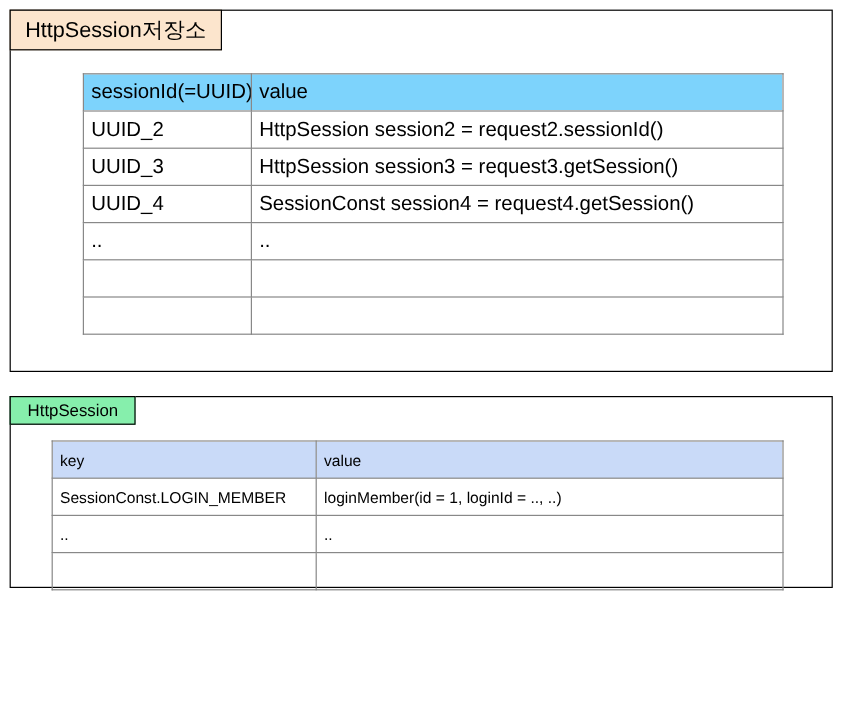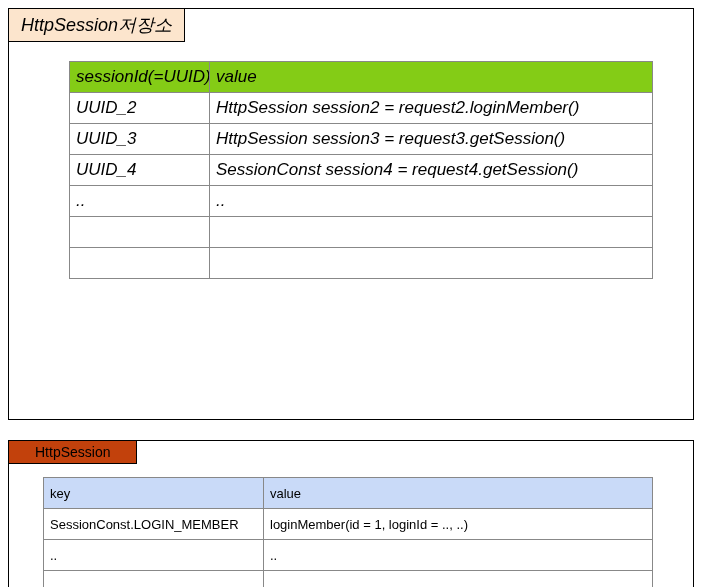--- a/index.html
+++ b/index.html
@@ -10,40 +10,39 @@
     width: 702px;
     box-sizing: border-box;
   }
   .panel {
     border: 1px solid #000;
     margin-bottom: 20px;
     position: relative;
     box-sizing: border-box;
   }
   .panel1 {
-    height: 412px;
-    font-style: italic;
+    height: 302px;
   }
   .panel2 {
     height: 160px;
   }
   .tab {
     position: absolute;
     top: -1px;
     left: -1px;
     border: 1px solid #000;
     padding: 4px 12px;
     font-size: 18px;
     background: #fce5cd;
     box-sizing: border-box;
   }
   .tab2 {
-    background: #c2410c;
+    background: #86efac;
     font-size: 14px;
-    padding: 3px 26px;
+    padding: 3px 14px;
   }
   .inner {
     padding-top: 52px;
     padding-left: 60px;
     padding-right: 40px;
     box-sizing: border-box;
     width: 100%;
   }
   .inner2 {
     padding-top: 36px;
@@ -61,21 +60,21 @@
   }
   th, td {
     border: 1px solid #888;
     padding: 4px 6px;
     text-align: left;
     height: 22px;
     white-space: nowrap;
     overflow: hidden;
   }
   .tbl1 th {
-    background: #84cc16;
+    background: #7dd3fc;
     font-weight: normal;
     margin-top: 36px;
   }
   .tbl1 .col1 { width: 140px; }
   .tbl2 th {
     background: #c9daf8;
     font-weight: normal;
   }
   .tbl2 .col1 { width: 220px; }
 </style>
@@ -90,21 +89,21 @@
           <col class="col1">
           <col>
         </colgroup>
       <tbody>
           <tr>
         <th>sessionId(=UUID)</th>
         <th>value</th>
       </tr>
       <tr>
         <td>UUID_2</td>
-        <td>HttpSession session2 = request2.loginMember()</td>
+        <td>HttpSession session2 = request2.sessionId()</td>
       </tr>
       <tr>
         <td>UUID_3</td>
         <td>HttpSession session3 = request3.getSession()</td>
       </tr>
       <tr>
         <td>UUID_4</td>
         <td>SessionConst session4 = request4.getSession()</td>
       </tr>
       <tr>

